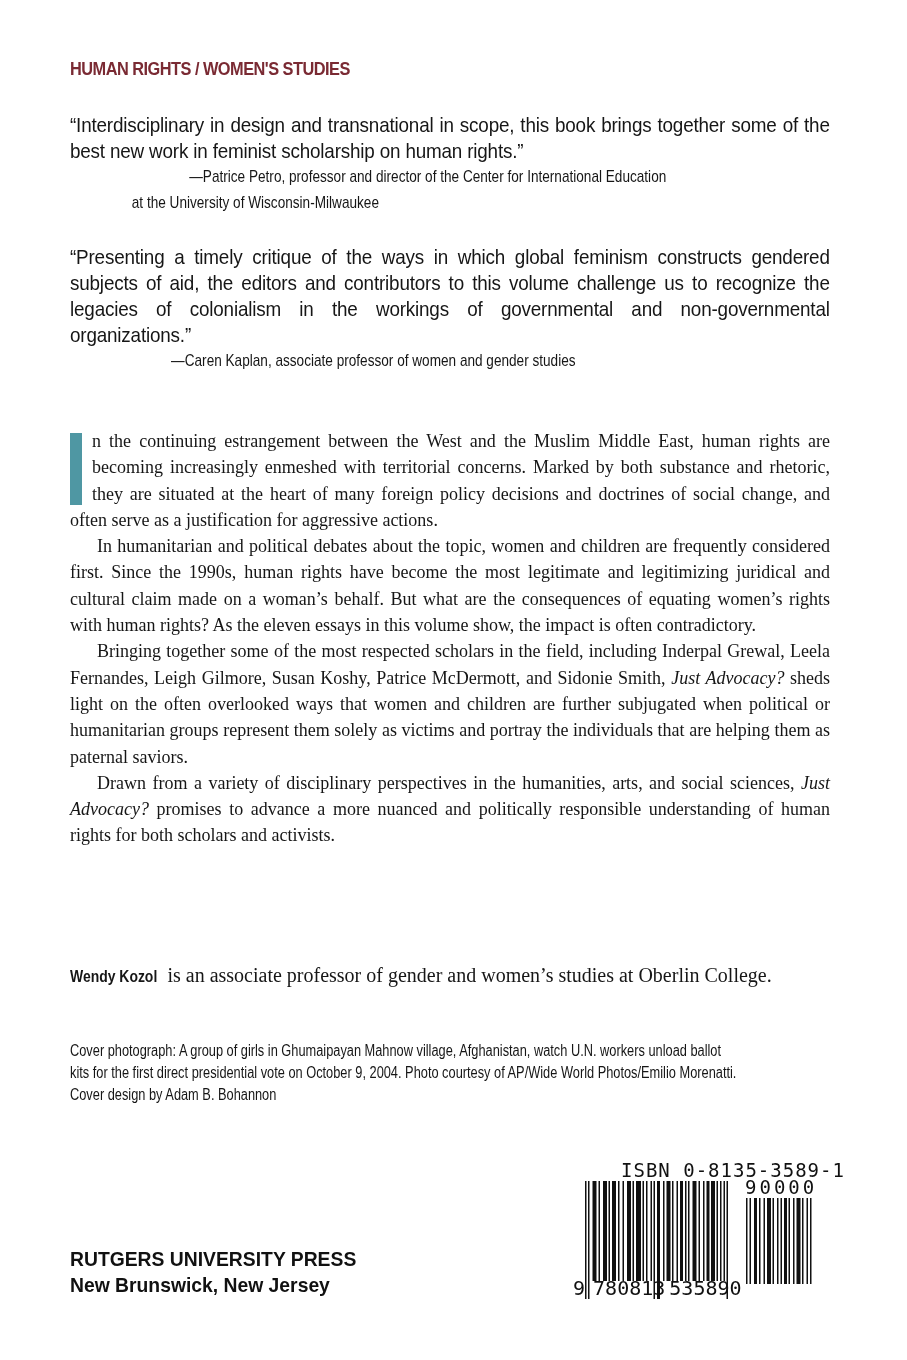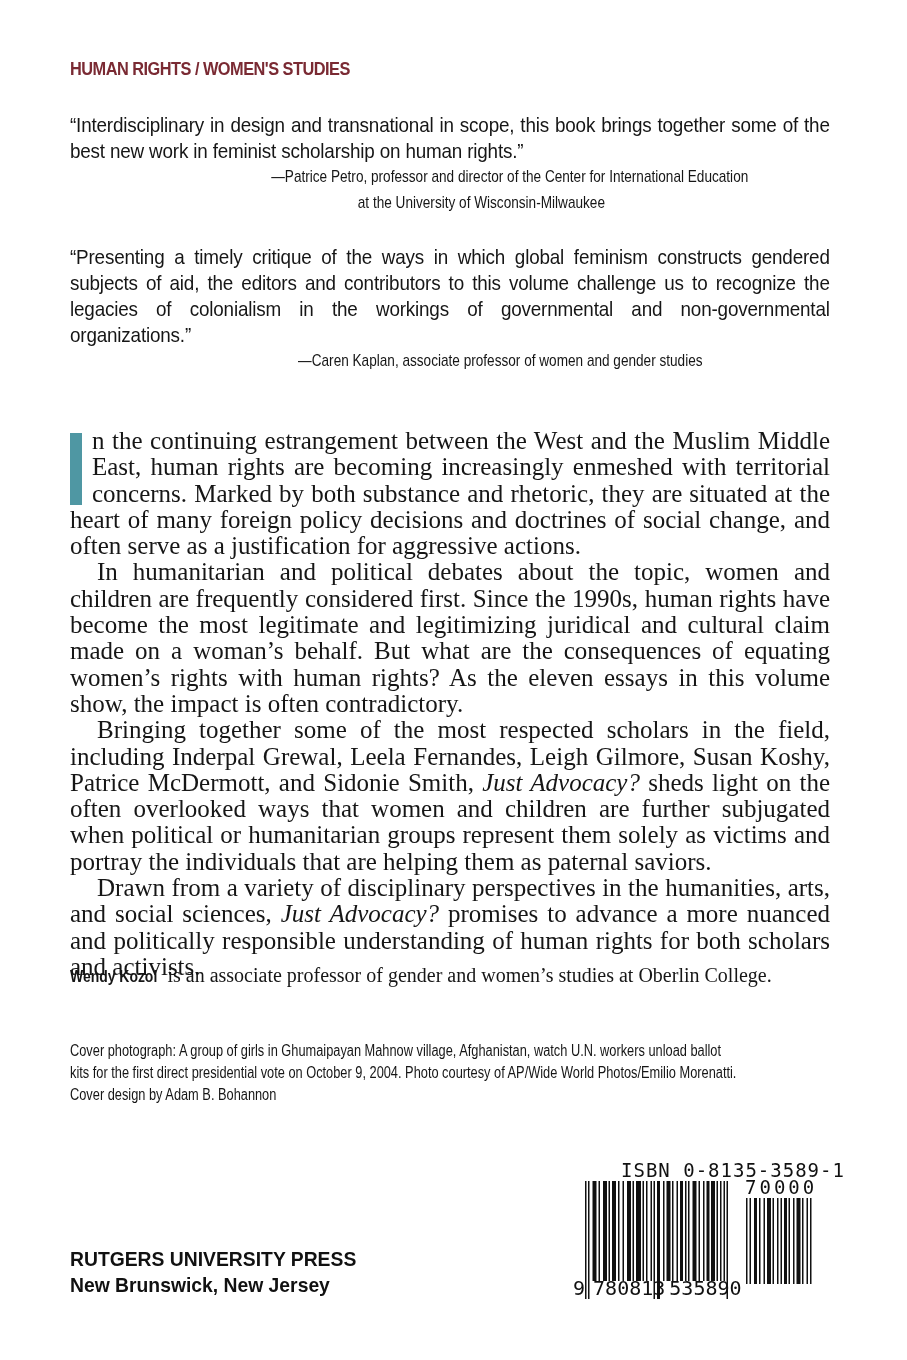--- a/index.html
+++ b/index.html
@@ -13,30 +13,30 @@
   }
 
   .quote-block { position: absolute; left: 70px; width: 760px; }
   .quote-text {
     font-family: "Liberation Sans", sans-serif; font-size: 21px; line-height: 26px;
     color: #161616; text-align: justify; letter-spacing: -0.2px;
   }
   .quote-text .inner { display: block; width: 846px; transform: scaleX(0.898); transform-origin: left top; }
   .attrib {
     font-family: "Liberation Sans", sans-serif; font-size: 17px; line-height: 26px;
-    color: #161616; text-align: center; white-space: nowrap;
+    color: #161616; text-align: left; white-space: nowrap;
   }
   .attrib .inner { display: inline-block; transform: scaleX(0.80); transform-origin: right top; }
 
   #quote1 { top: 112px; }
   #quote2 { top: 244px; }
 
   #body-copy {
     position: absolute; left: 70px; top: 428px; width: 760px;
-    font-family: "Liberation Serif", serif; font-size: 25px; line-height: 26.3px;
+    font-family: "Liberation Serif", serif; font-size: 18px; line-height: 26.3px;
     color: #161616;
   }
   #body-copy p { margin: 0; text-align: justify; text-indent: 27px; }
   #body-copy p.first { text-indent: 0; }
   .dropcap-bar {
     float: left; width: 12px; height: 72px; background: #4f97a3;
     margin: 5px 10px 0 0;
   }
   #body-copy em { font-style: italic; }
 
@@ -101,21 +101,21 @@
   <span class="line">Cover design by Adam B. Bohannon</span>
 </div>
 
 <div id="publisher">
   <div>RUTGERS UNIVERSITY PRESS</div>
   <div>New Brunswick, New Jersey</div>
 </div>
 
 <div id="barcode-area">
   <div id="isbn-label">ISBN 0-8135-3589-1</div>
-  <div id="price-code">70000</div>
+  <div id="price-code">90000</div>
   <svg id="bars-main" width="158" height="118" viewBox="0 0 158 118">
       <rect x="0" y="0" width="1.5" height="118" fill="#111"></rect>
       <rect x="3" y="0" width="1.5" height="118" fill="#111"></rect>
       <rect x="7.5" y="0" width="4" height="100" fill="#111"></rect>
       <rect x="13.5" y="0" width="1.5" height="100" fill="#111"></rect>
       <rect x="18" y="0" width="4" height="100" fill="#111"></rect>
       <rect x="23.5" y="0" width="1.5" height="100" fill="#111"></rect>
       <rect x="27" y="0" width="4" height="100" fill="#111"></rect>
       <rect x="33" y="0" width="1.5" height="100" fill="#111"></rect>
       <rect x="37.5" y="0" width="1.5" height="100" fill="#111"></rect>

